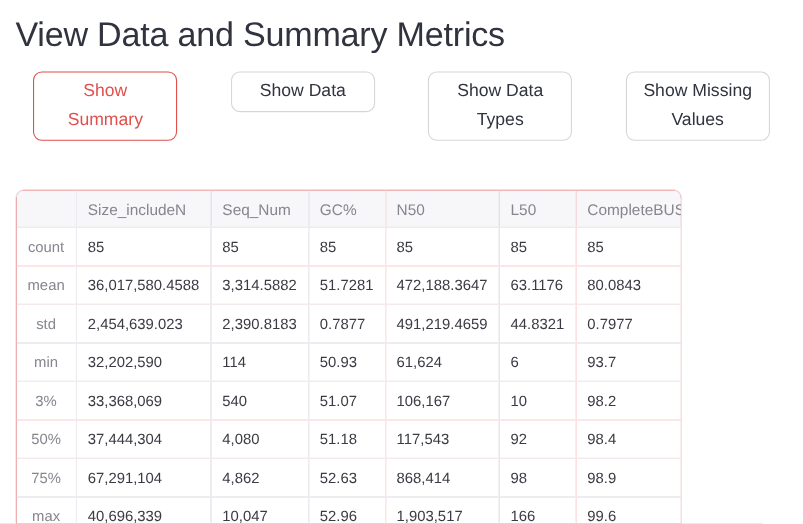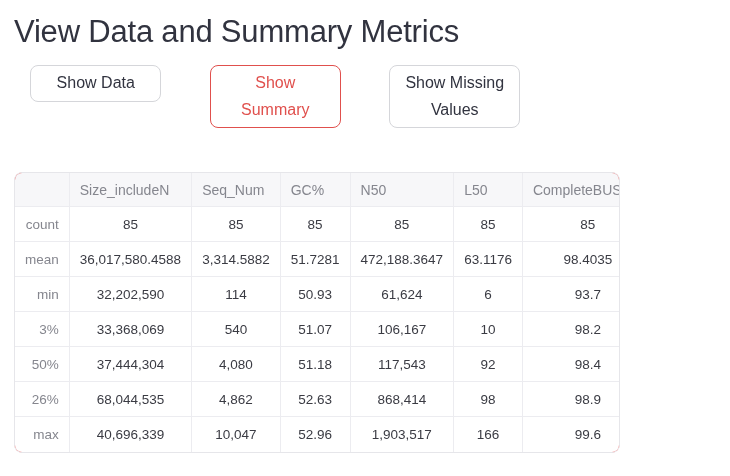--- a/index.html
+++ b/index.html
@@ -81,47 +81,50 @@
     text-align: left;
     vertical-align: middle;
   }
   table.summary tbody td {
     height: 35px;
     vertical-align: middle;
     background: #ffffff;
   }
   table.summary tbody td.row-label {
     color: #85868e;
-    text-align: right;
+    text-align: center;
   }
   table.summary tbody td.num {
     color: #3a3b43;
-    text-align: center;
+    text-align: left;
   }
   
   table.summary th:nth-child(1), table.summary td:nth-child(1) { width: 56px; }
   table.summary th:nth-child(2), table.summary td:nth-child(2) { width: 135px; }
   table.summary th:nth-child(3), table.summary td:nth-child(3) { width: 95px; }
   table.summary th:nth-child(4), table.summary td:nth-child(4) { width: 82px; }
   table.summary th:nth-child(5), table.summary td:nth-child(5) { width: 108px; }
   table.summary th:nth-child(6), table.summary td:nth-child(6) { width: 82px; }
 </style>
 </head>
 <body>
 
 <div class="app">
 
   <h1 class="page-title">View Data and Summary Metrics</h1>
 
   <div class="btn-row">
     <div class="btn-col">
+      <button class="st-btn active" style="color: rgb(224, 80, 77); border-color: rgb(224, 80, 77);">Show Summary</button>
+    </div>
+    <div class="btn-col">
       <button class="st-btn">Show Data</button>
     </div>
     <div class="btn-col">
-      <button class="st-btn active" style="color: rgb(224, 80, 77); border-color: rgb(224, 80, 77);">Show Summary</button>
+      <button class="st-btn">Show Data Types</button>
     </div>
     <div class="btn-col">
       <button class="st-btn">Show Missing Values</button>
     </div>
   </div>
 
   <div class="table-wrap">
     <table class="summary">
       <thead>
         <tr>
@@ -144,21 +147,30 @@
             <td class="num">85</td>
             <td class="num">85</td>
           </tr>
           <tr>
             <td class="row-label">mean</td>
             <td class="num">36,017,580.4588</td>
             <td class="num">3,314.5882</td>
             <td class="num">51.7281</td>
             <td class="num">472,188.3647</td>
             <td class="num">63.1176</td>
-            <td class="num">98.4035</td>
+            <td class="num">80.0843</td>
+          </tr>
+          <tr>
+            <td class="row-label">std</td>
+            <td class="num">2,454,639.023</td>
+            <td class="num">2,390.8183</td>
+            <td class="num">0.7877</td>
+            <td class="num">491,219.4659</td>
+            <td class="num">44.8321</td>
+            <td class="num">0.7977</td>
           </tr>
           <tr>
             <td class="row-label">min</td>
             <td class="num">32,202,590</td>
             <td class="num">114</td>
             <td class="num">50.93</td>
             <td class="num">61,624</td>
             <td class="num">6</td>
             <td class="num">93.7</td>
           </tr>
@@ -174,22 +186,22 @@
           <tr>
             <td class="row-label">50%</td>
             <td class="num">37,444,304</td>
             <td class="num">4,080</td>
             <td class="num">51.18</td>
             <td class="num">117,543</td>
             <td class="num">92</td>
             <td class="num">98.4</td>
           </tr>
           <tr>
-            <td class="row-label">26%</td>
-            <td class="num">68,044,535</td>
+            <td class="row-label">75%</td>
+            <td class="num">67,291,104</td>
             <td class="num">4,862</td>
             <td class="num">52.63</td>
             <td class="num">868,414</td>
             <td class="num">98</td>
             <td class="num">98.9</td>
           </tr>
           <tr>
             <td class="row-label">max</td>
             <td class="num">40,696,339</td>
             <td class="num">10,047</td>

